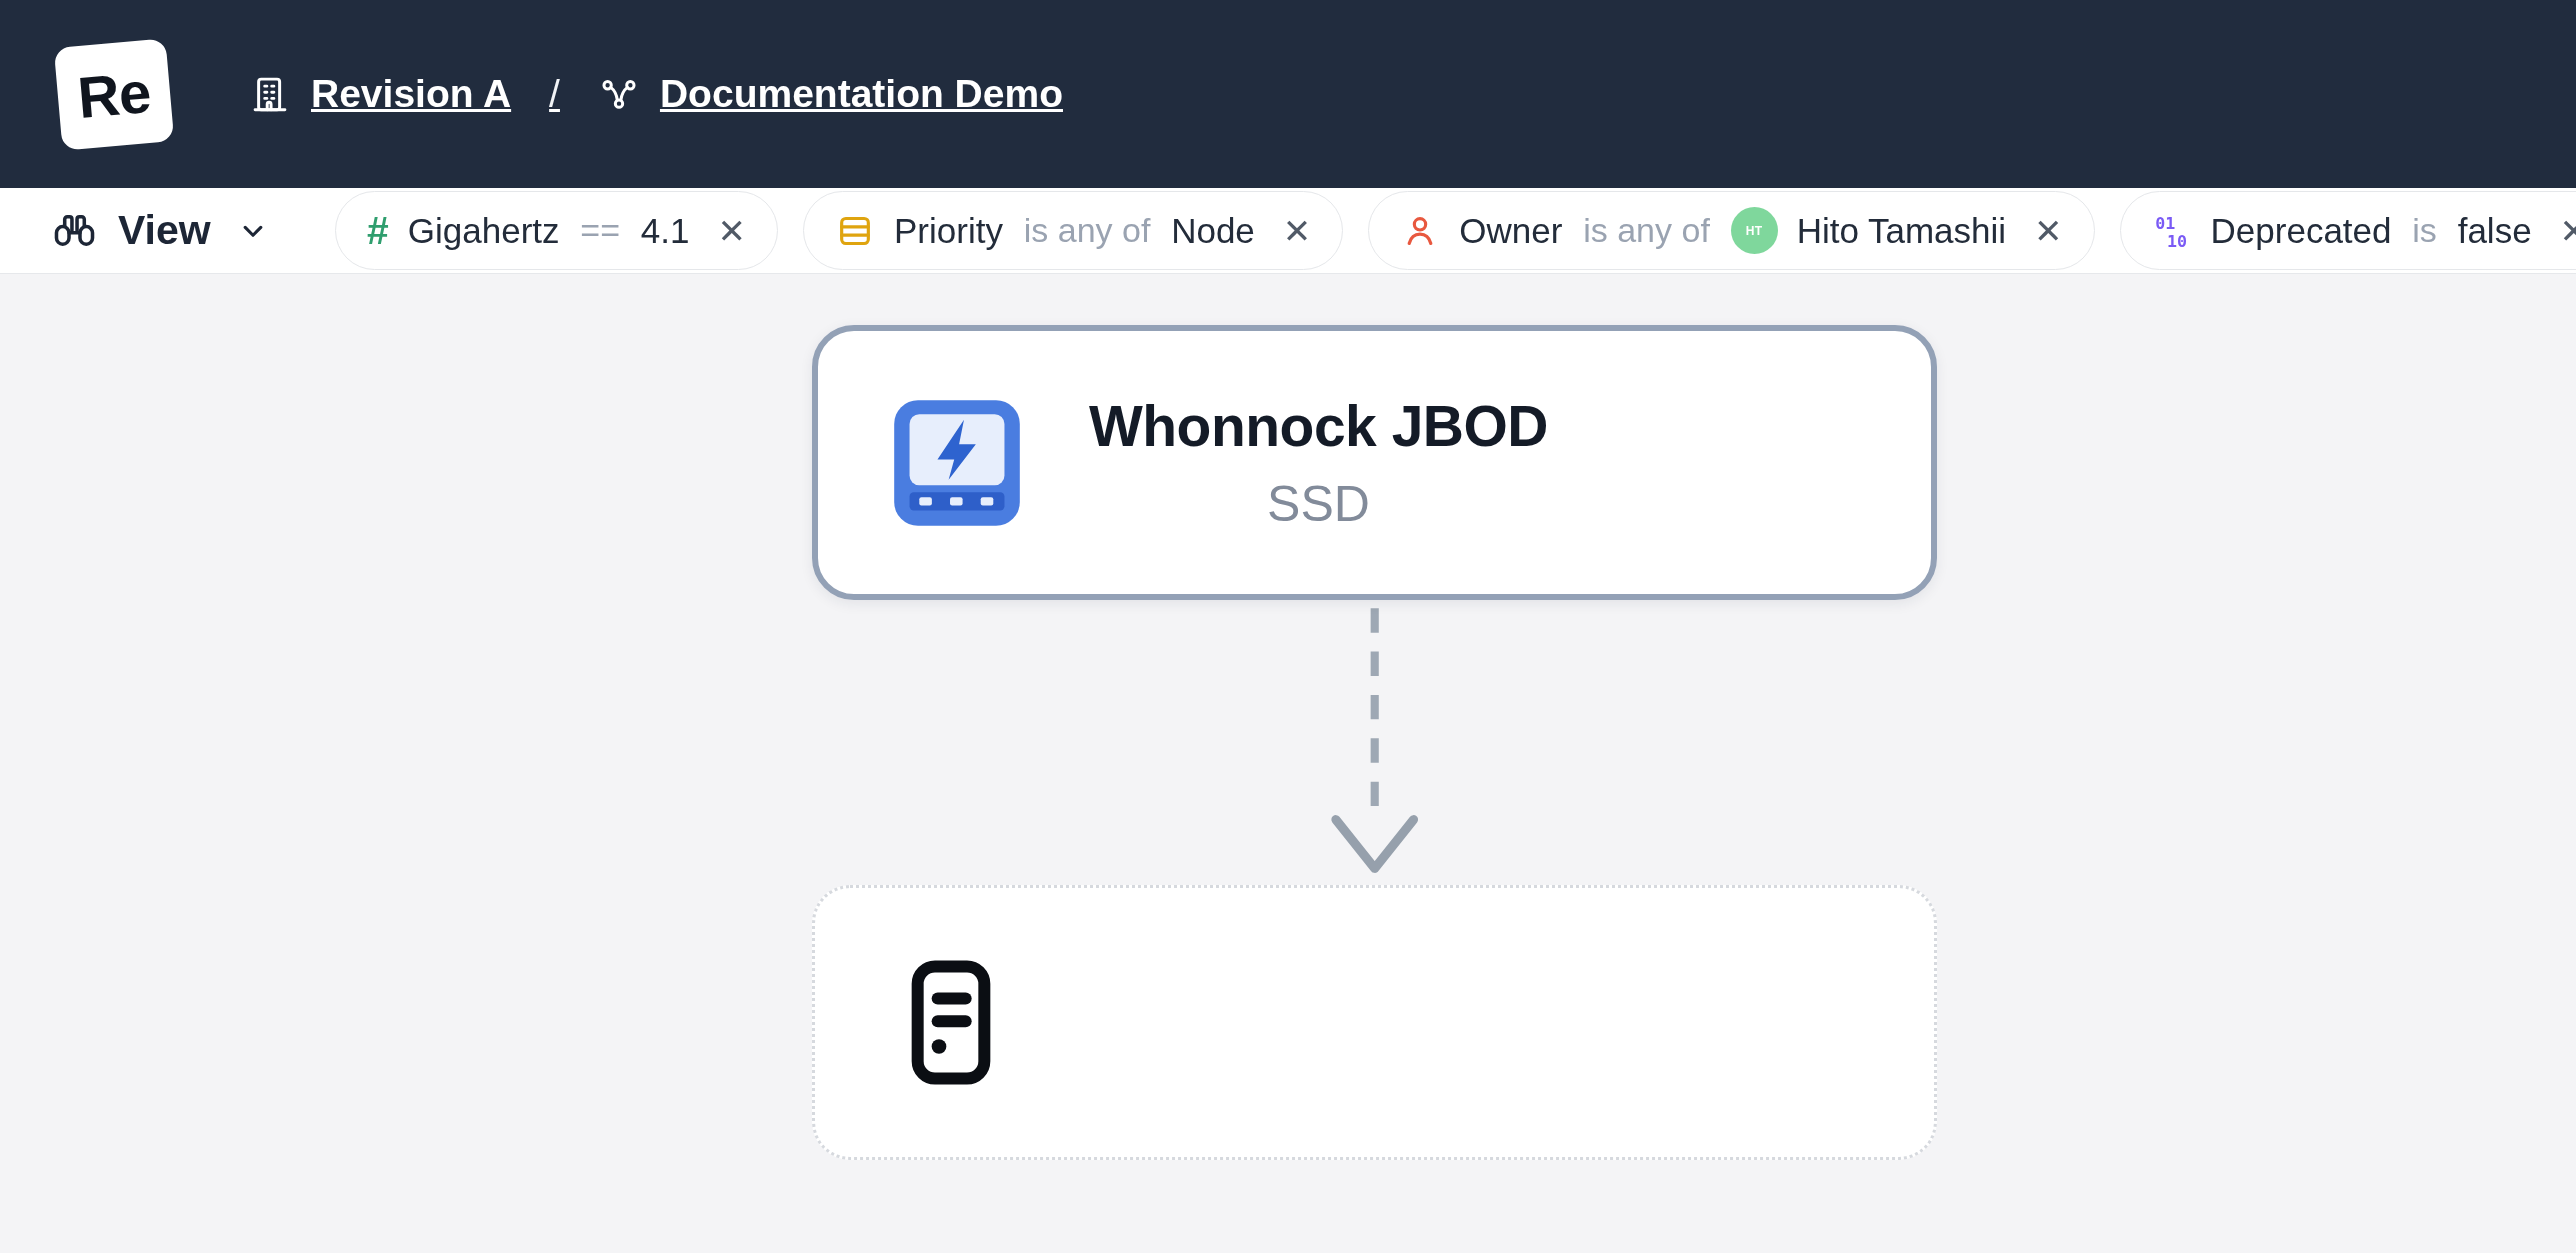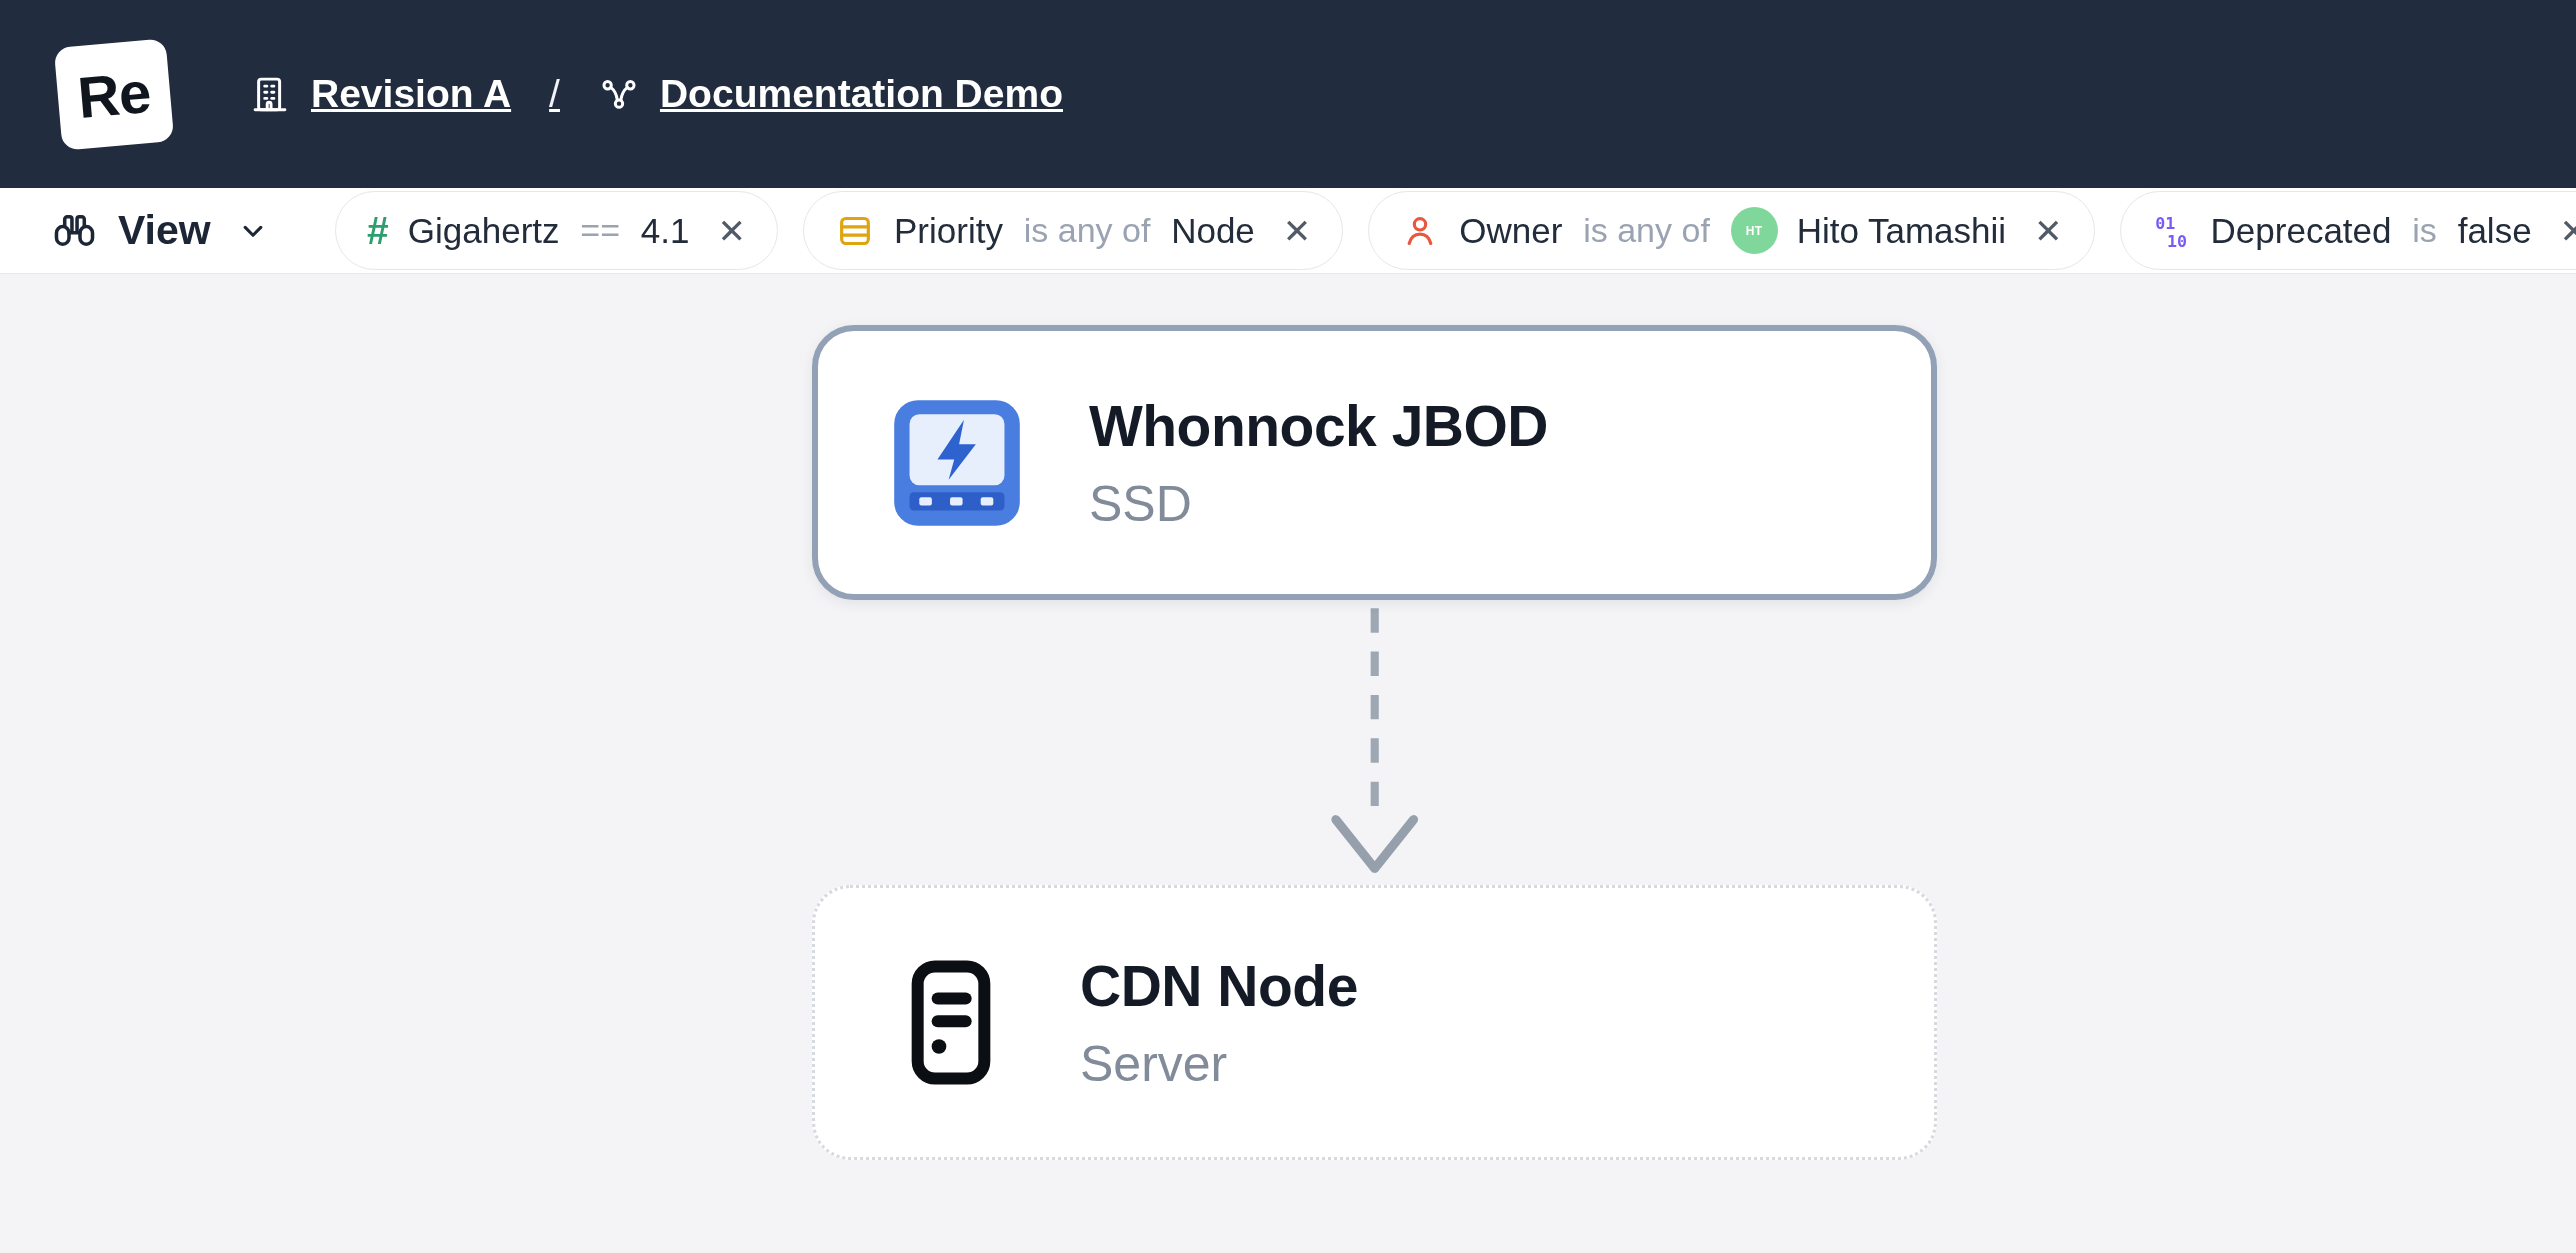--- a/index.html
+++ b/index.html
@@ -88,20 +88,21 @@
   
   .canvas { position: relative; height: 944px; background: #f4f4f6; }
 
   .node {
     position: absolute; left: 812px;
     width: 1125px; height: 275px;
     background: #fff;
     display: flex; align-items: center;
     padding-left: 72px; gap: 65px;
     cursor: pointer;
+    text-align: center;
   }
   .node-selected {
     top: 51px;
     border: 6.3px solid #93a1b6;
     border-radius: 42px;
     box-shadow: 0 3.6px 12.6px rgba(25,35,60,.08);
   }
   .node-dotted {
     top: 611px;
     border: 3.6px dotted #d6d9de;
@@ -234,21 +235,17 @@
       </div>
     </div>
 
     <div class="node node-dotted">
       <svg class="node-icon" viewBox="0 0 96 96">
         <rect x="23" y="6" width="50" height="84" rx="13" fill="none" stroke="#0b0e13" stroke-width="9"></rect>
         <line x1="38" y1="30" x2="59" y2="30" stroke="#0b0e13" stroke-width="9" stroke-linecap="round"></line>
         <line x1="38" y1="47" x2="59" y2="47" stroke="#0b0e13" stroke-width="9" stroke-linecap="round"></line>
         <circle cx="39" cy="66" r="5.5" fill="#0b0e13"></circle>
       </svg>
-      <div class="node-text">
-        <div class="node-title">CDN Node</div>
-        <div class="node-sub">Server</div>
-      </div>
     </div>
 
   </div>
 </div>
 
 
 </body></html>

